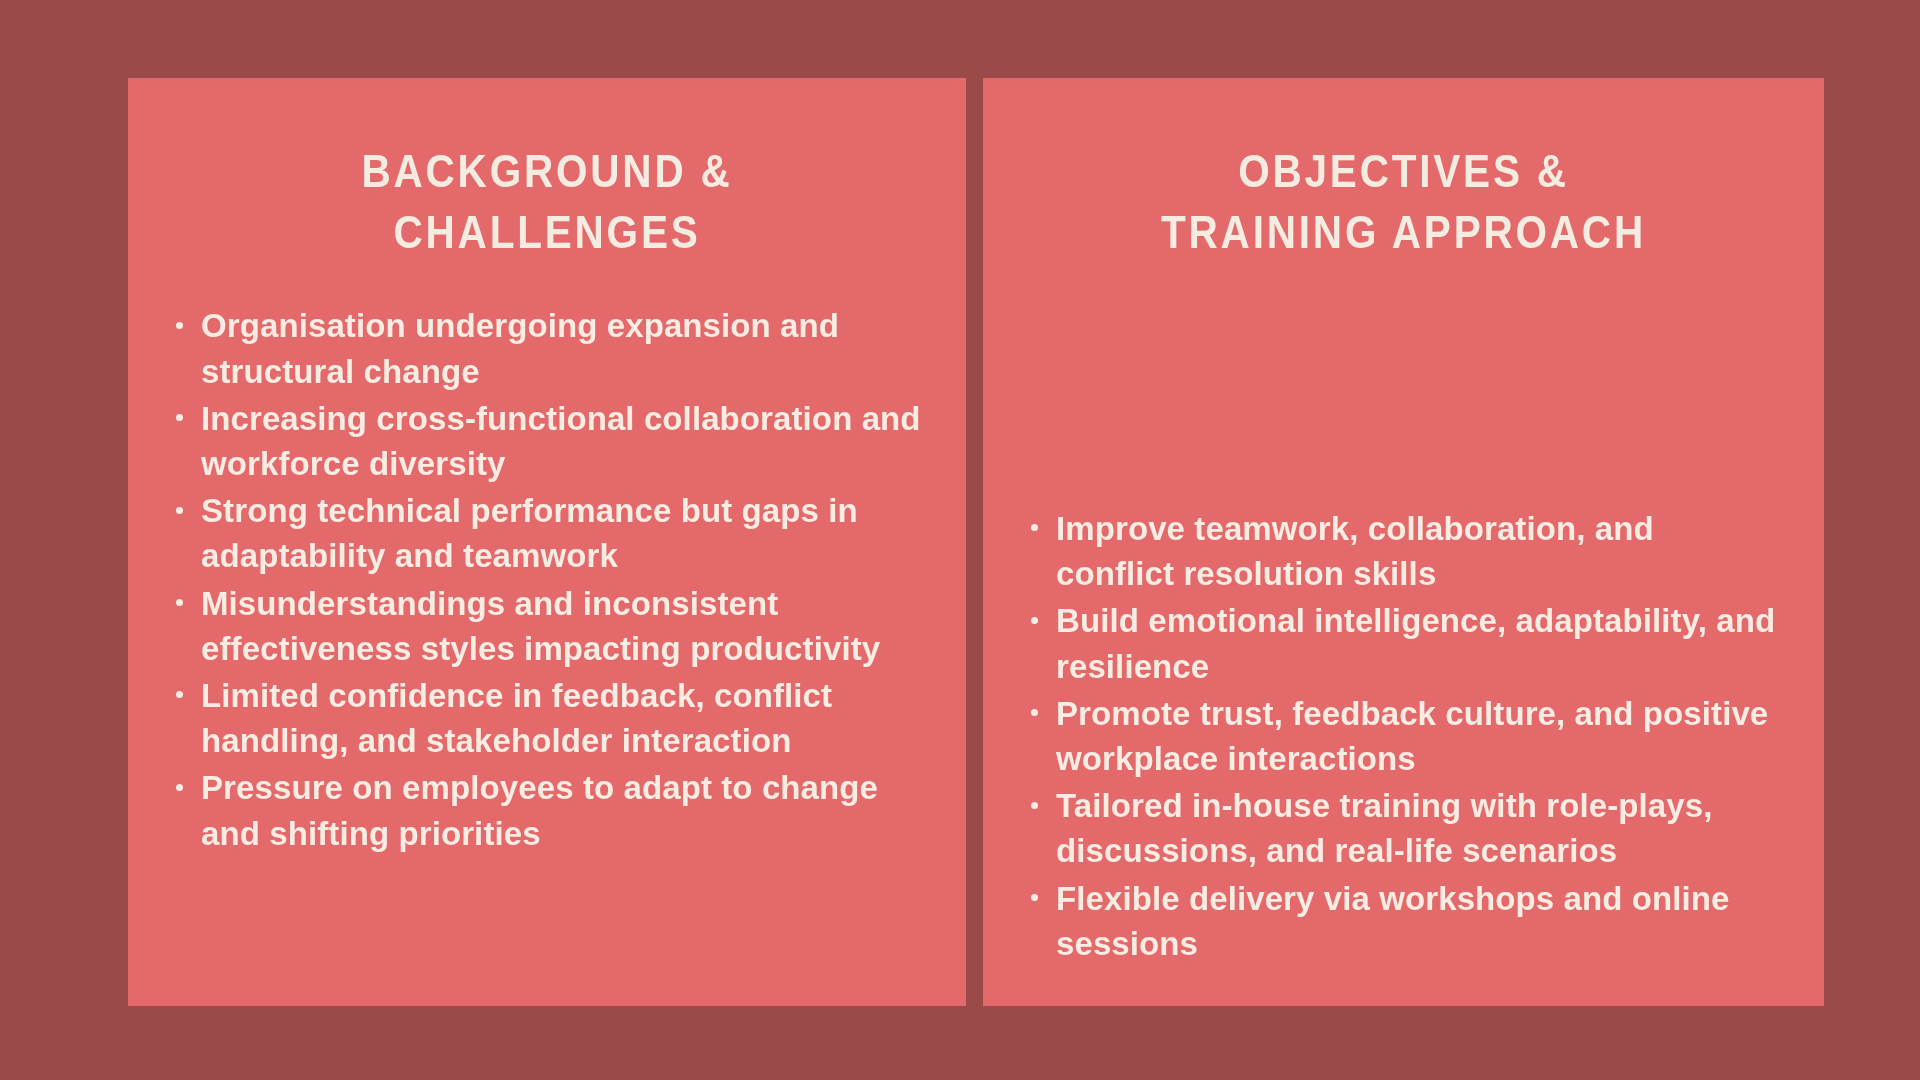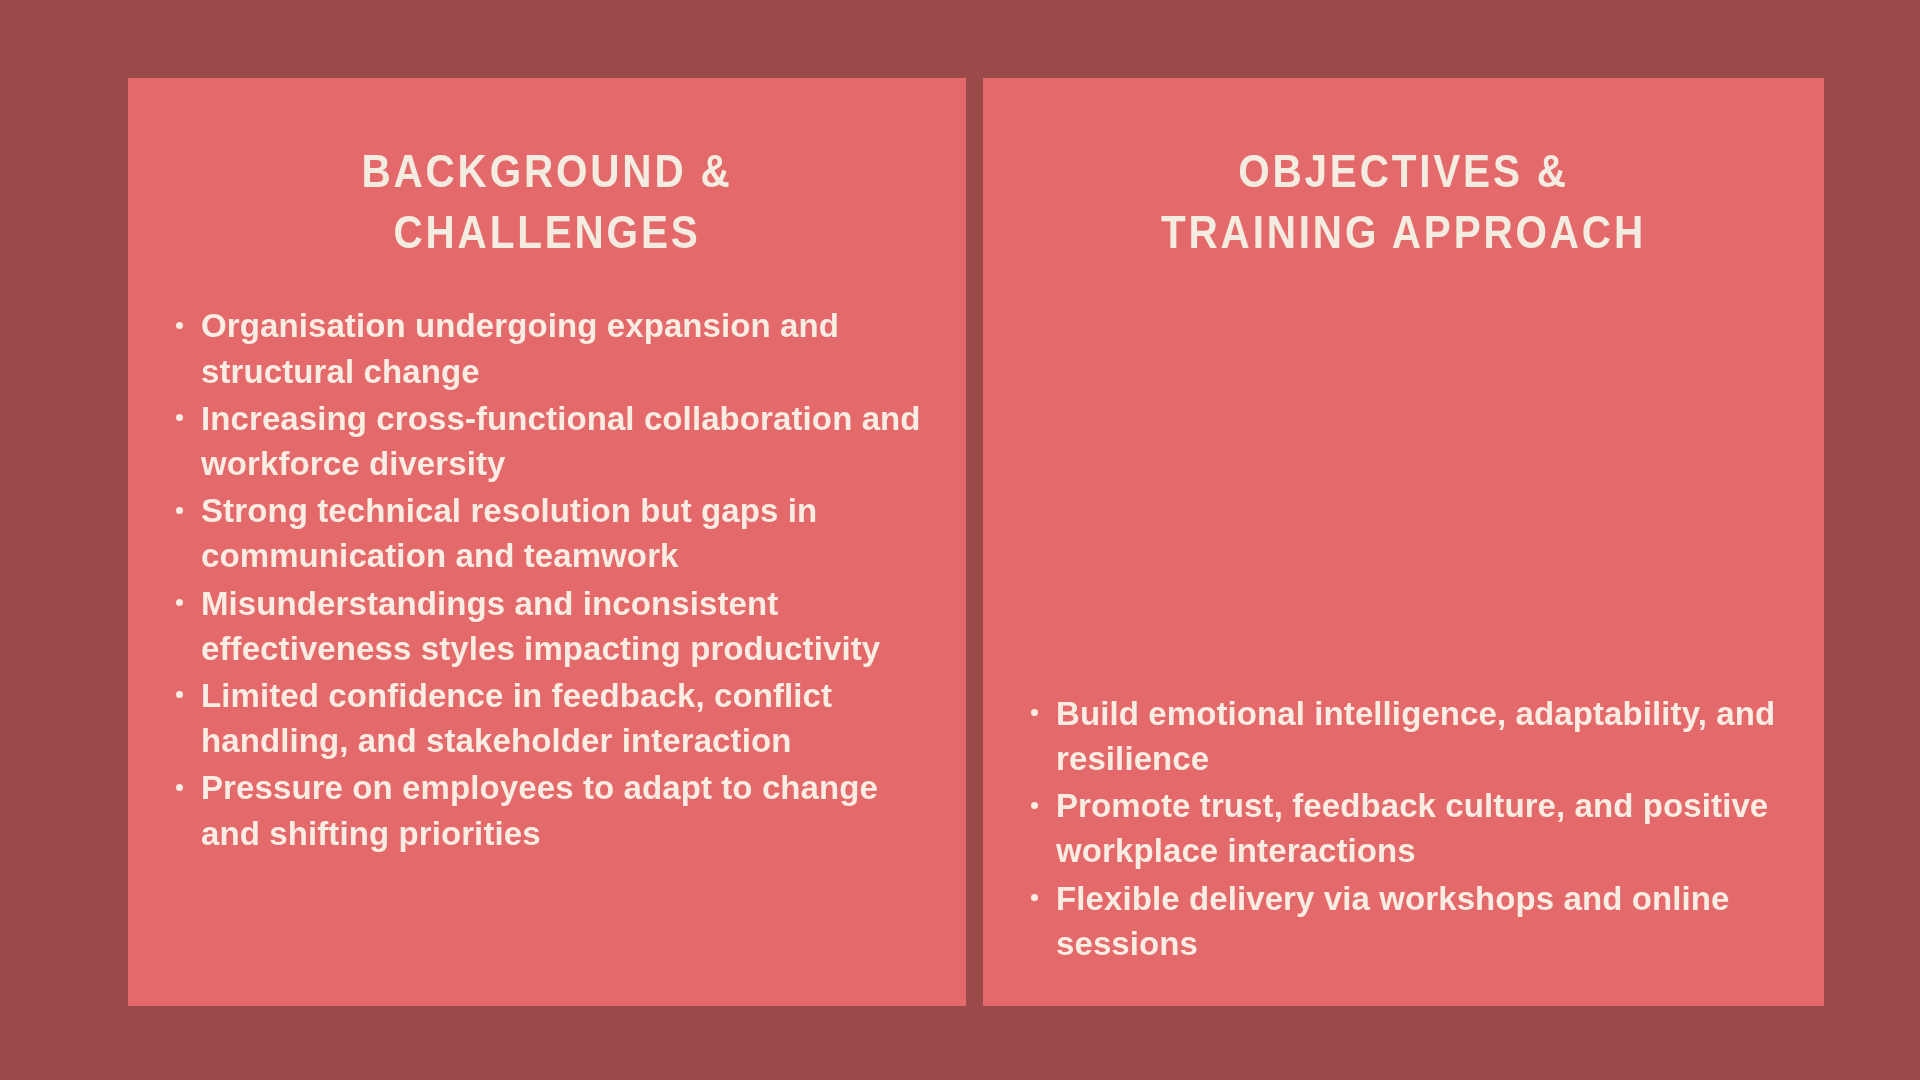--- a/index.html
+++ b/index.html
@@ -135,21 +135,21 @@
         <li class="bullet-item">
           <span class="bullet-dot"></span>
           <span class="bullet-text">Organisation undergoing expansion and structural change</span>
         </li>
         <li class="bullet-item">
           <span class="bullet-dot"></span>
           <span class="bullet-text">Increasing cross-functional collaboration and workforce diversity</span>
         </li>
         <li class="bullet-item">
           <span class="bullet-dot"></span>
-          <span class="bullet-text">Strong technical resolution but gaps in communication and teamwork</span>
+          <span class="bullet-text">Strong technical performance but gaps in adaptability and teamwork</span>
         </li>
         <li class="bullet-item">
           <span class="bullet-dot"></span>
           <span class="bullet-text">Misunderstandings and inconsistent effectiveness styles impacting productivity</span>
         </li>
         <li class="bullet-item">
           <span class="bullet-dot"></span>
           <span class="bullet-text">Limited confidence in feedback, conflict handling, and stakeholder interaction</span>
         </li>
         <li class="bullet-item">
@@ -158,25 +158,33 @@
         </li>
       </ul>
     </section>
 
     <section class="panel panel-right">
       <h2 class="panel-title">OBJECTIVES &amp;
 TRAINING APPROACH</h2>
       <ul class="bullet-list">
         <li class="bullet-item">
           <span class="bullet-dot"></span>
+          <span class="bullet-text">Improve teamwork, collaboration, and conflict resolution skills</span>
+        </li>
+        <li class="bullet-item">
+          <span class="bullet-dot"></span>
           <span class="bullet-text">Build emotional intelligence, adaptability, and resilience</span>
         </li>
         <li class="bullet-item">
           <span class="bullet-dot"></span>
           <span class="bullet-text">Promote trust, feedback culture, and positive workplace interactions</span>
+        </li>
+        <li class="bullet-item">
+          <span class="bullet-dot"></span>
+          <span class="bullet-text">Tailored in-house training with role-plays, discussions, and real-life scenarios</span>
         </li>
         <li class="bullet-item">
           <span class="bullet-dot"></span>
           <span class="bullet-text">Flexible delivery via workshops and online sessions</span>
         </li>
       </ul>
     </section>
 
   </div>
 </div>

